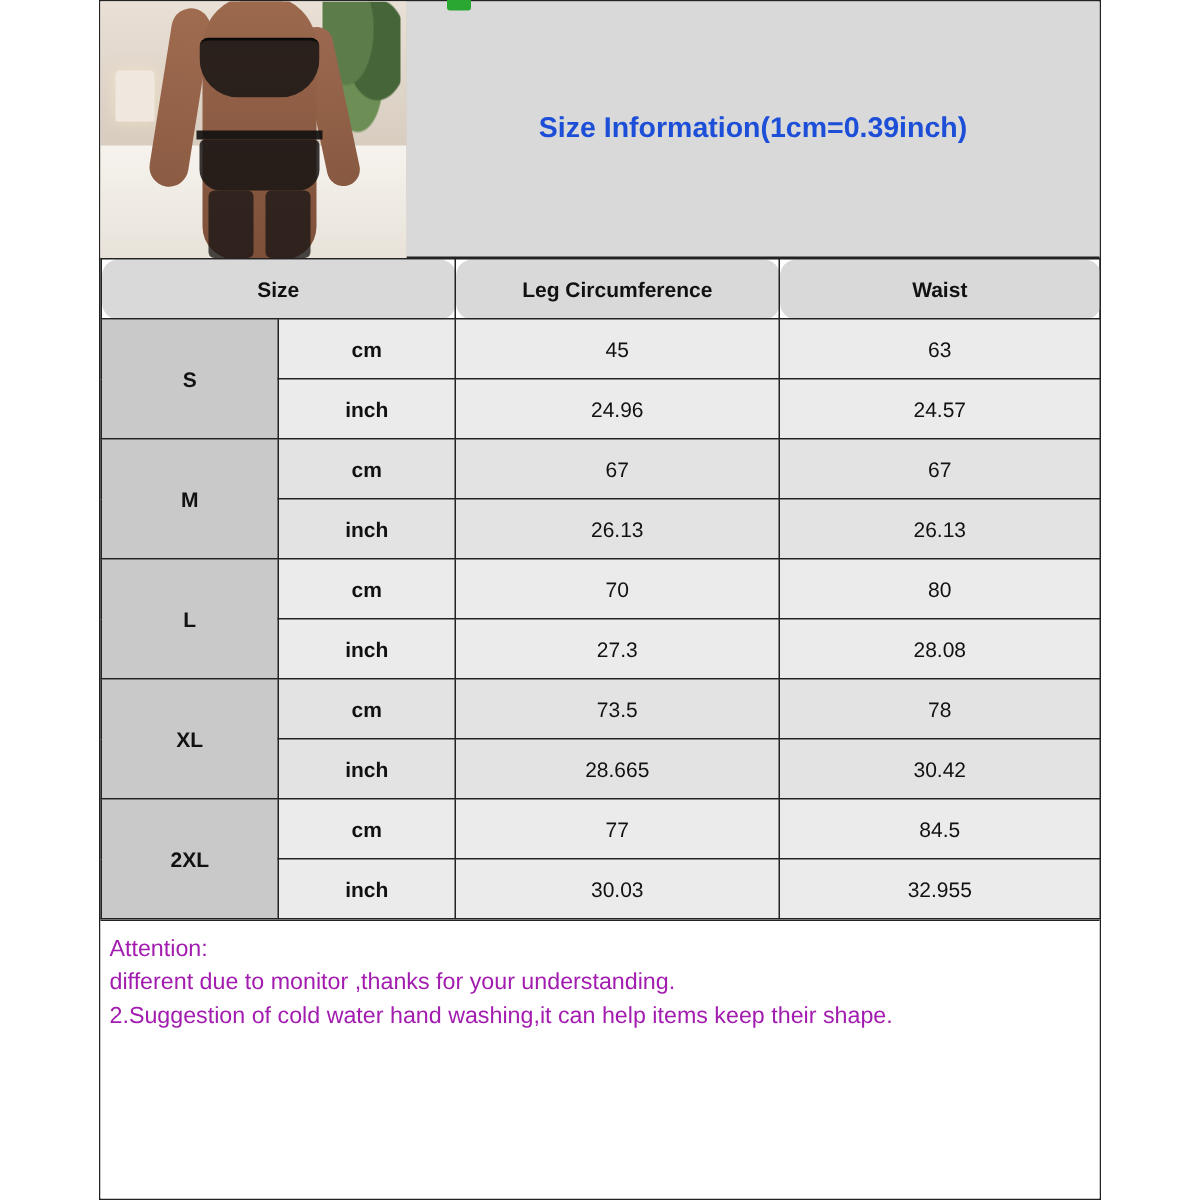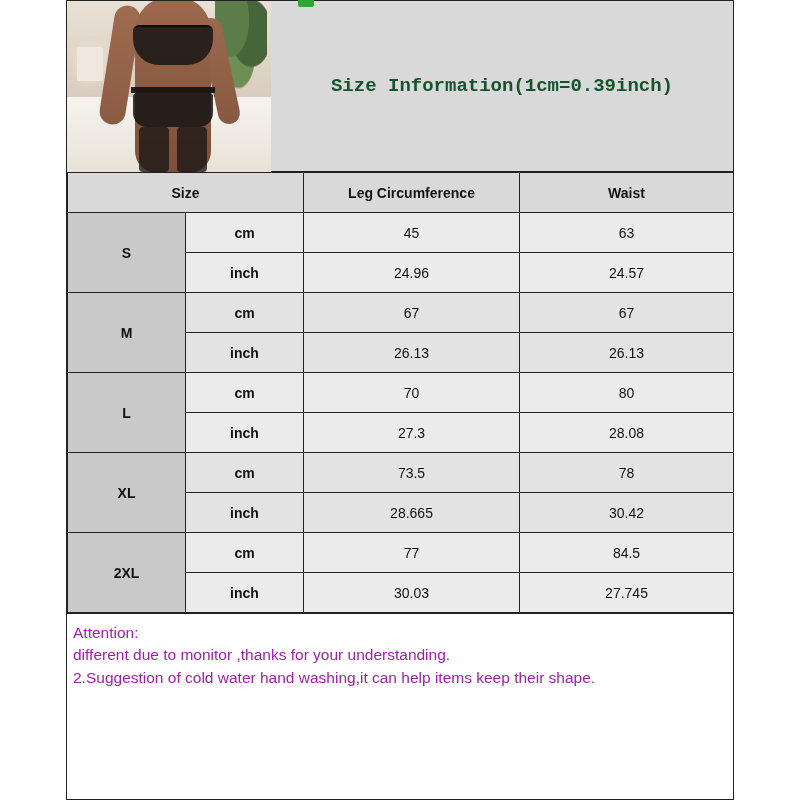--- a/index.html
+++ b/index.html
@@ -112,23 +112,22 @@
     position:absolute; left: 90px; top: -26px; width: 34px; height: 34px;
     background:#9c6950; border-radius: 50%;
   }
   .size-info-title {
     flex: 1 1 auto;
     display: flex;
     align-items: center;
     justify-content: center;
     font-size: 19px;
     font-weight: bold;
-    color: #14532d;
+    color: #1d4ed8;
     text-align: center;
-    font-family: Liberation Mono, monospace;
   }
   .green-dot {
     position: absolute;
     left: 231px;
     top: -4px;
     width: 16px;
     height: 10px;
     background: #2aa632;
     border-radius: 2px;
   }
@@ -144,20 +143,21 @@
     color: #111;
     font-size: 14px;
     padding: 0;
     height: 39px;
   }
   .hdr-row td {
     height: 88px;
     background: #d9d9d9;
     font-weight: bold;
     font-size: 15px;
+    border-radius: 11px;
   }
   .hdr-size {
     font-size: 26px;
     font-weight: bold;
   }
   .size-label-cell {
     background: #c9c9c9;
     font-weight: bold;
     font-size: 15px;
     width: 118px;
@@ -277,21 +277,21 @@
 
         <tr>
           <td class="size-label-cell" rowspan="2">2XL</td>
           <td class="unit-cell">cm</td>
           <td class="val-cell">77</td>
           <td class="val-cell">84.5</td>
         </tr>
         <tr>
           <td class="unit-cell">inch</td>
           <td class="val-cell">30.03</td>
-          <td class="val-cell">27.745</td>
+          <td class="val-cell">32.955</td>
         </tr>
       </tbody>
     </table>
 
     <div class="attention">
       <div>Attention:</div>
       <div>different due to monitor ,thanks for your understanding.</div>
       <div>2.Suggestion of cold water hand washing,it can help items keep their shape.</div>
     </div>
 

